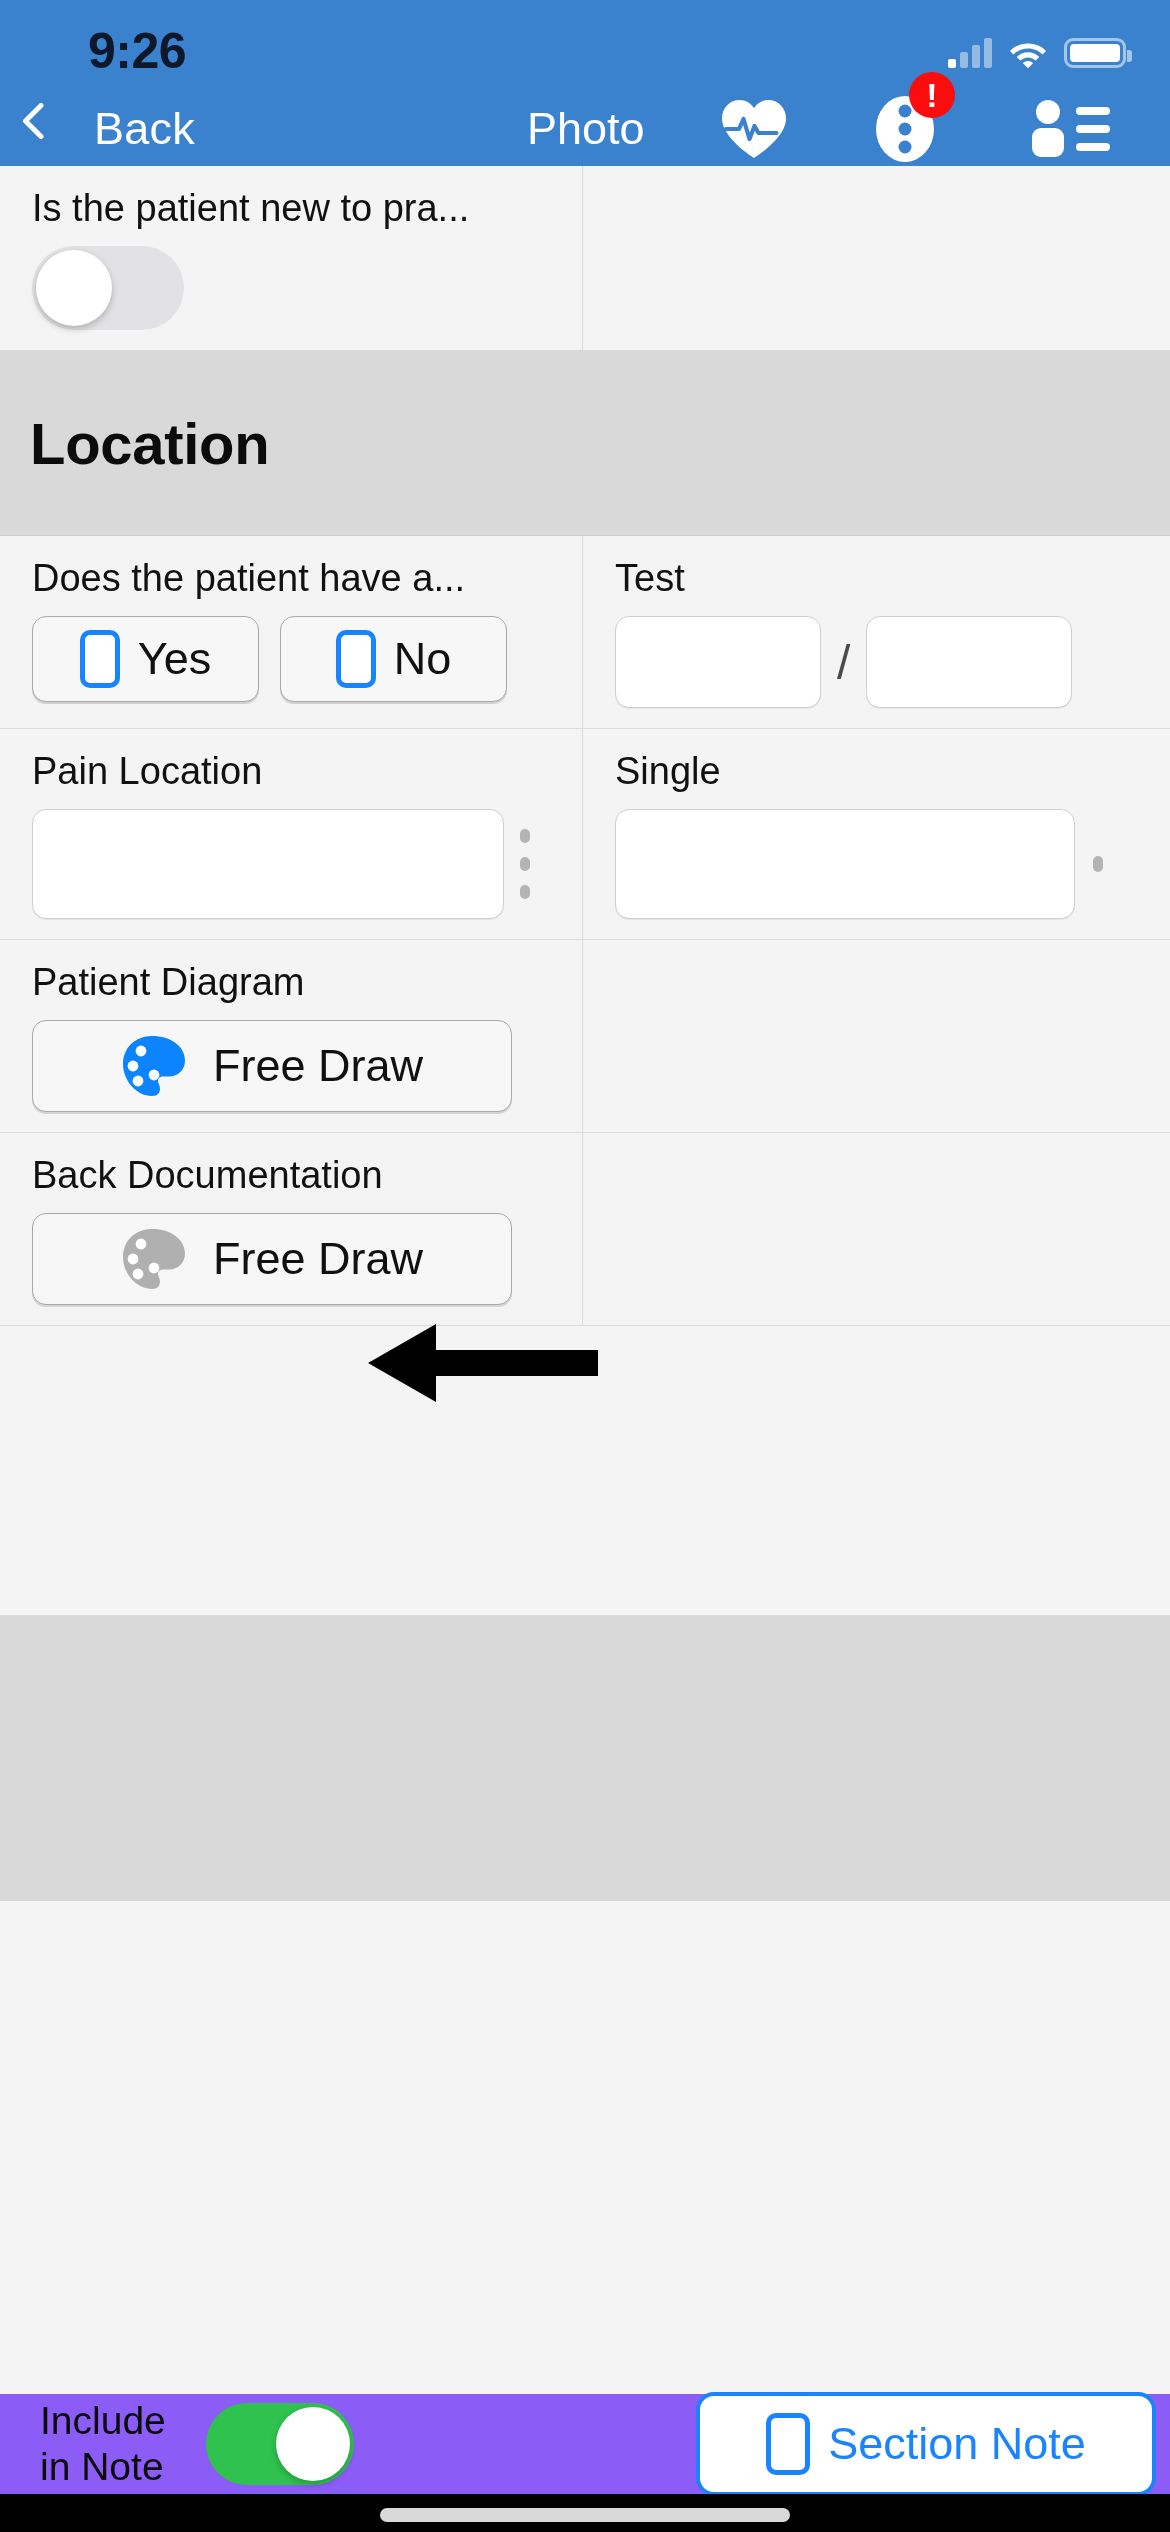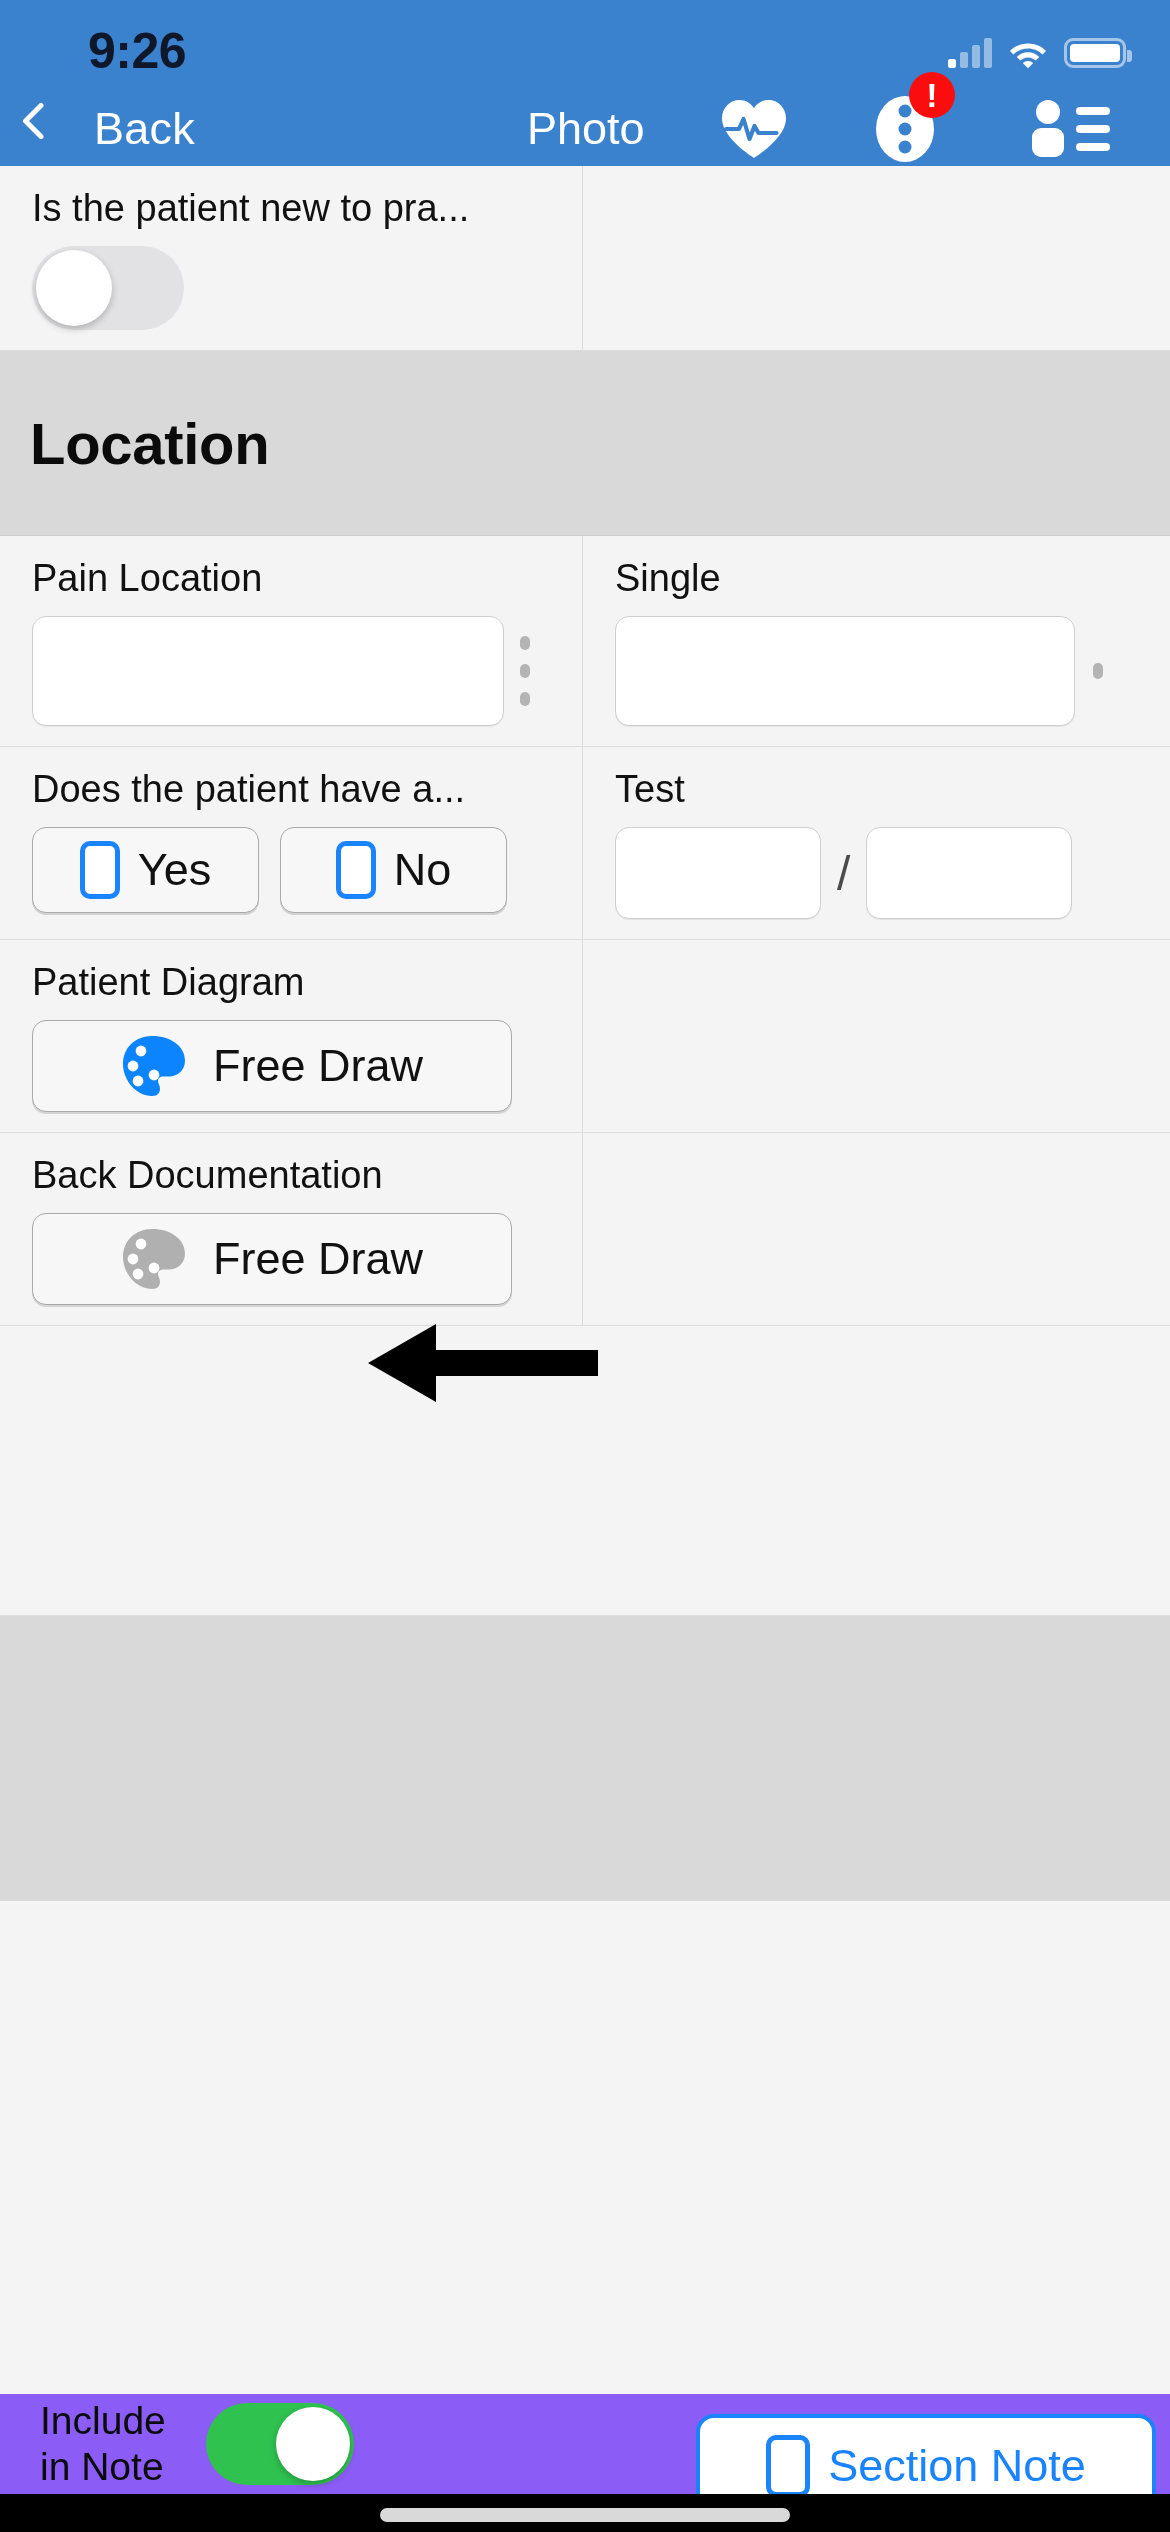--- a/index.html
+++ b/index.html
@@ -208,21 +208,20 @@
   }
   #include-switch{ margin-top:0; margin-left:8px; width:148px; height:82px; }
   #include-switch .knob{ width:74px; height:74px; }
   .section-note-btn{
     position:absolute; right:14px; top:50%; transform:translateY(-50%);
     width:460px; height:104px;
     border:4px solid #1a84ff; border-radius:18px;
     background:#ffffff;
     display:flex; align-items:center; justify-content:center; gap:18px;
     cursor:pointer;
-    margin-top:22px;
   }
   .section-note-btn .cbox{ width:44px; height:62px; }
   .section-note-btn span{ font-size:45px; color:#1a84ff; }
 
   
   .home-area{
     position:absolute; left:0; top:2494px; width:1170px; height:38px;
     background:#000000;
   }
   #home-indicator{
@@ -297,41 +296,20 @@
         <div class="f-label">Is the patient new to pra...</div>
         <div class="ios-switch">
             <div class="knob"></div>
           </div>
       </div>
       <div class="cell right"></div>
     </div>
 
     <div class="section-head">
       <h2>Location</h2>
-    </div>
-
-    <div class="row">
-      <div class="cell left">
-        <div class="f-label">Pain Location</div>
-        <div class="dotted-row">
-          <div class="txtbox" id="pain-input"></div>
-          <div class="vdots">
-              <i></i>
-              <i></i>
-              <i></i>
-            </div>
-        </div>
-      </div>
-      <div class="cell right">
-        <div class="f-label">Single</div>
-        <div class="dotted-row">
-          <div class="txtbox" id="single-input"></div>
-          <div class="onedot"></div>
-        </div>
-      </div>
     </div>
 
     <div class="row">
       <div class="cell left">
         <div class="f-label">Does the patient have a...</div>
         <div class="choice-row">
           <div class="choice">
             <div class="cbox"></div>
             <span>Yes</span>
           </div>
@@ -346,20 +324,41 @@
         <div class="test-row">
           <div class="txtbox"></div>
           <div class="slash">/</div>
           <div class="txtbox"></div>
         </div>
       </div>
     </div>
 
     <div class="row">
       <div class="cell left">
+        <div class="f-label">Pain Location</div>
+        <div class="dotted-row">
+          <div class="txtbox" id="pain-input"></div>
+          <div class="vdots">
+              <i></i>
+              <i></i>
+              <i></i>
+            </div>
+        </div>
+      </div>
+      <div class="cell right">
+        <div class="f-label">Single</div>
+        <div class="dotted-row">
+          <div class="txtbox" id="single-input"></div>
+          <div class="onedot"></div>
+        </div>
+      </div>
+    </div>
+
+    <div class="row">
+      <div class="cell left">
         <div class="f-label">Patient Diagram</div>
         <div class="fd-btn">
           <svg class="palette" viewBox="0 0 66 62">
             <path d="M31 1C14 1 2 13 2 29s13 32 29 32c6 0 8-3.5 8-7.5 0-3-2-5-2-7.5 0-2.6 2.1-4.5 5-4.5h6c9 0 16-6.5 16-16C64 11.5 50 1 31 1z" fill="#0b84fe"></path>
             <circle cx="20" cy="16" r="5.4" fill="#fff"></circle>
             <circle cx="12" cy="31" r="5.4" fill="#fff"></circle>
             <circle cx="17" cy="46" r="5.4" fill="#fff"></circle>
             <circle cx="33" cy="40" r="5.4" fill="#fff"></circle>
           </svg>
           <span>Free Draw</span>

